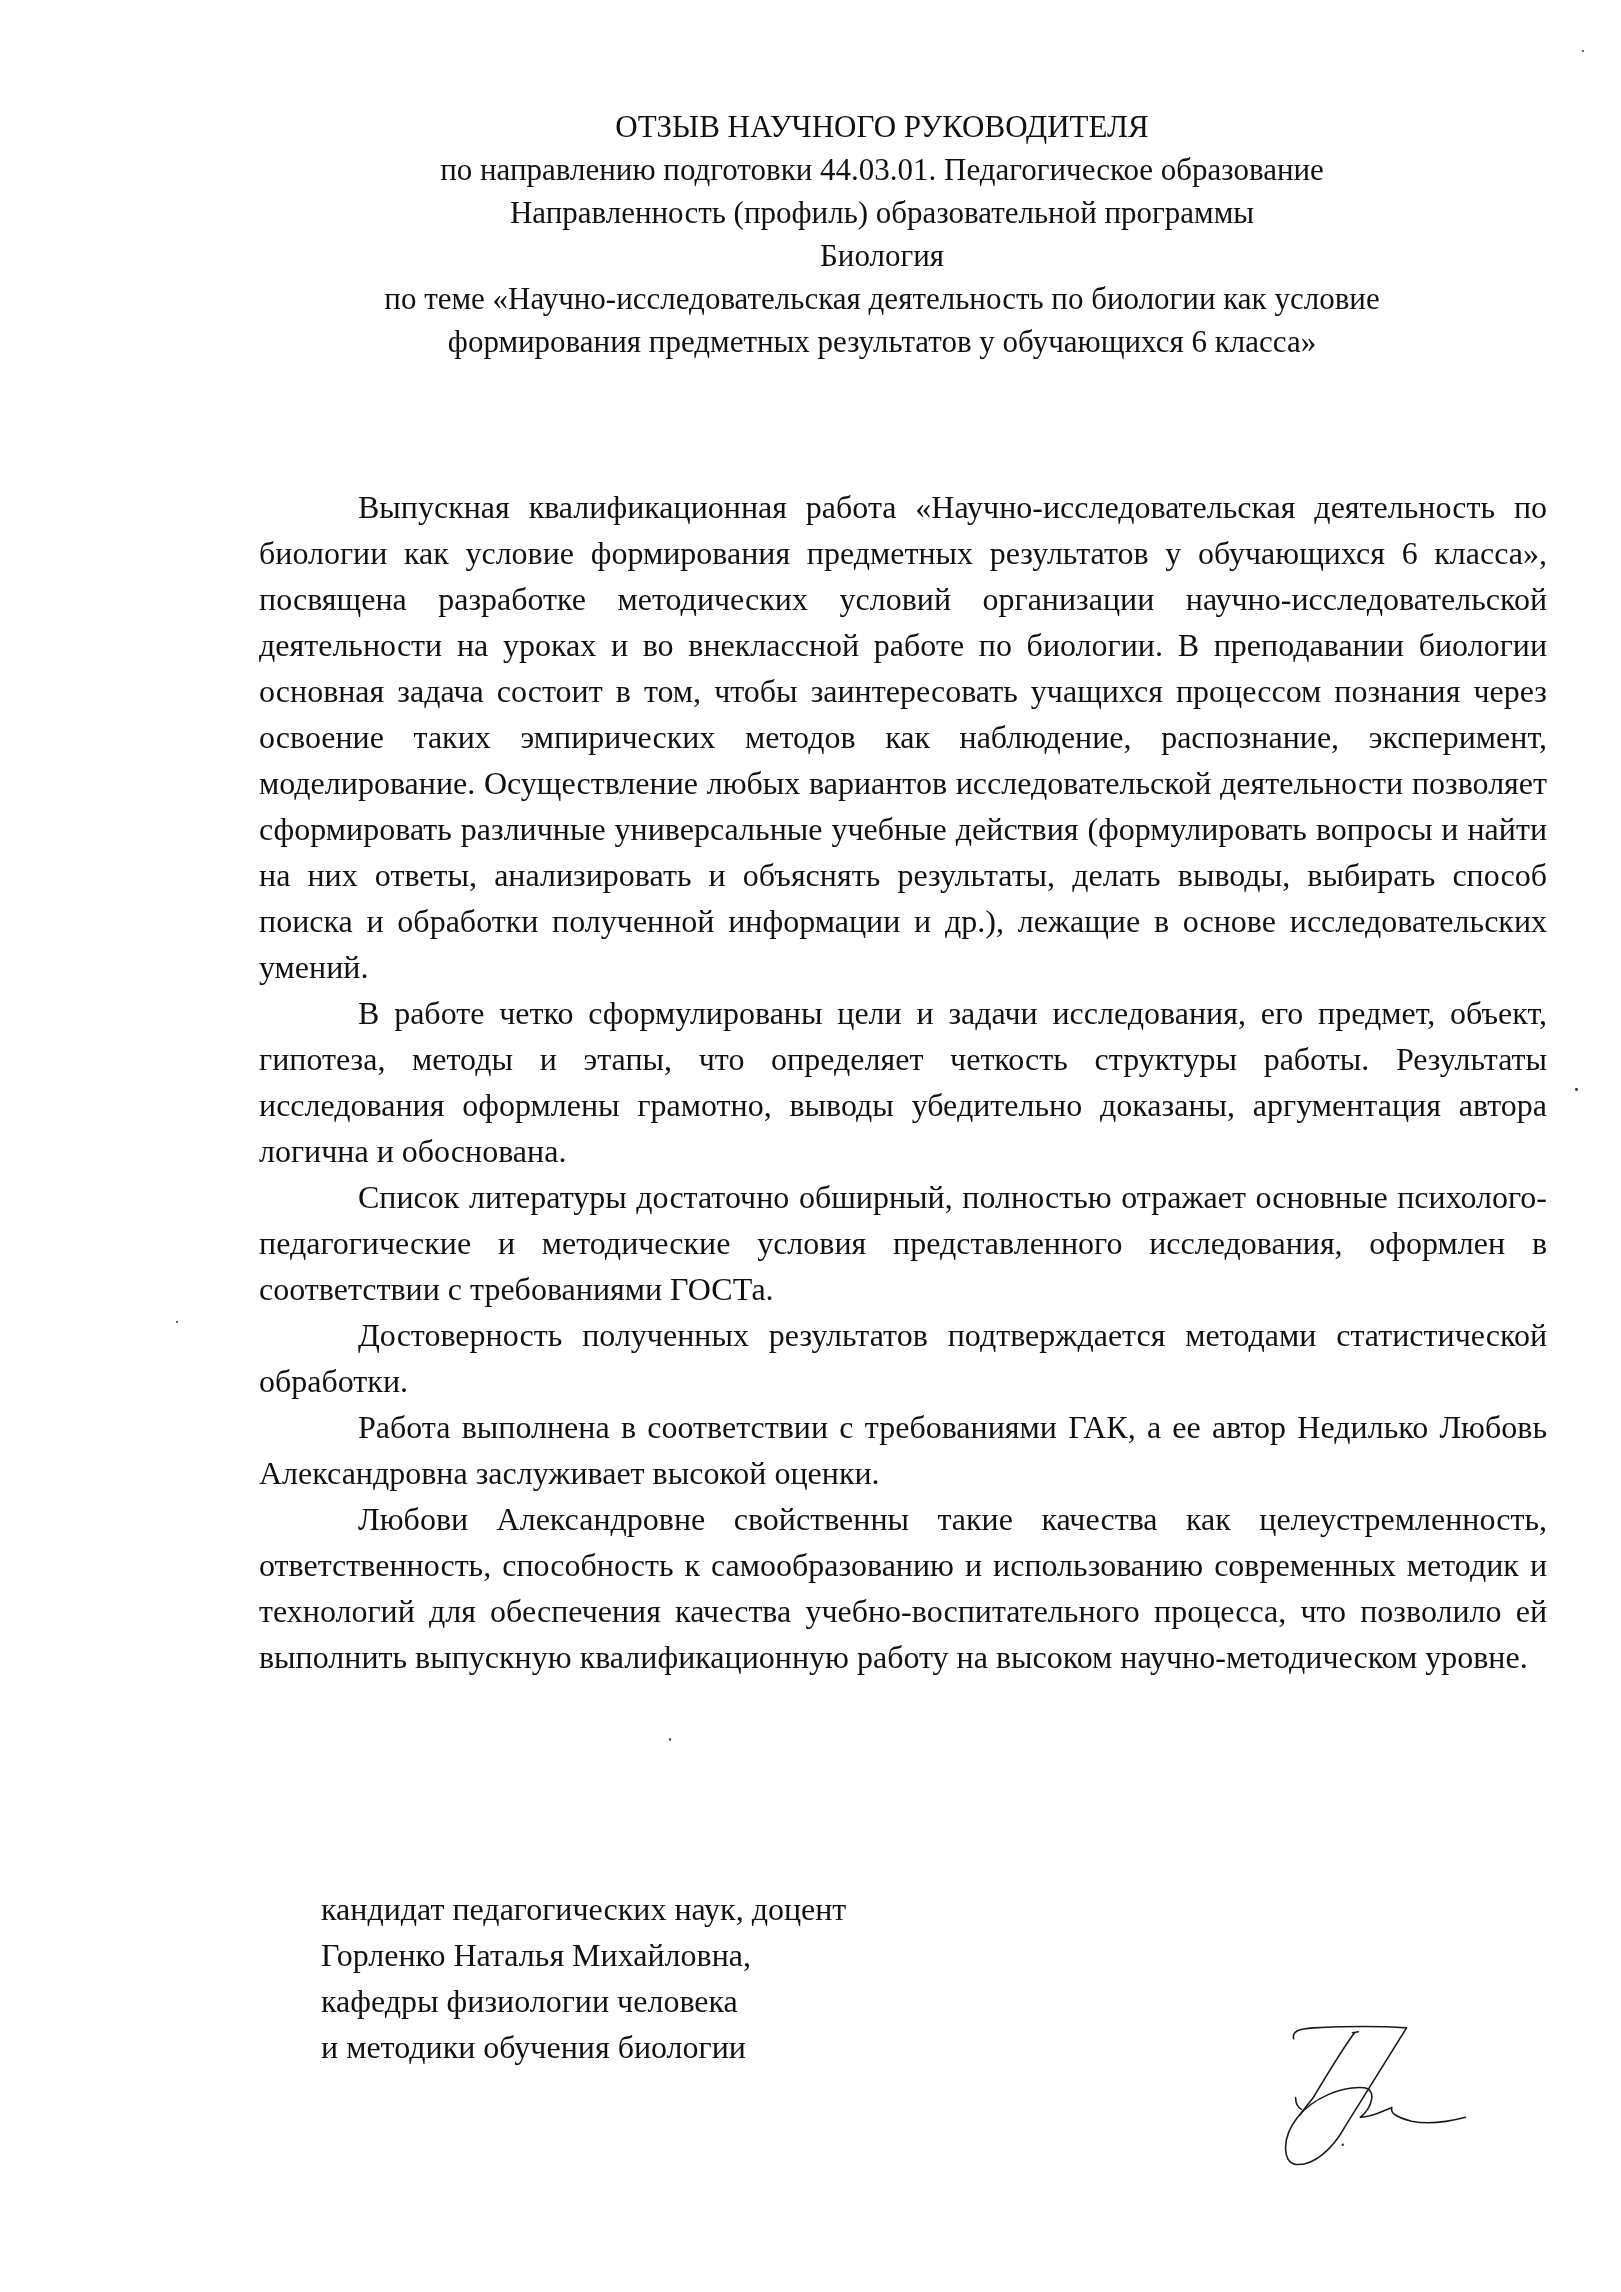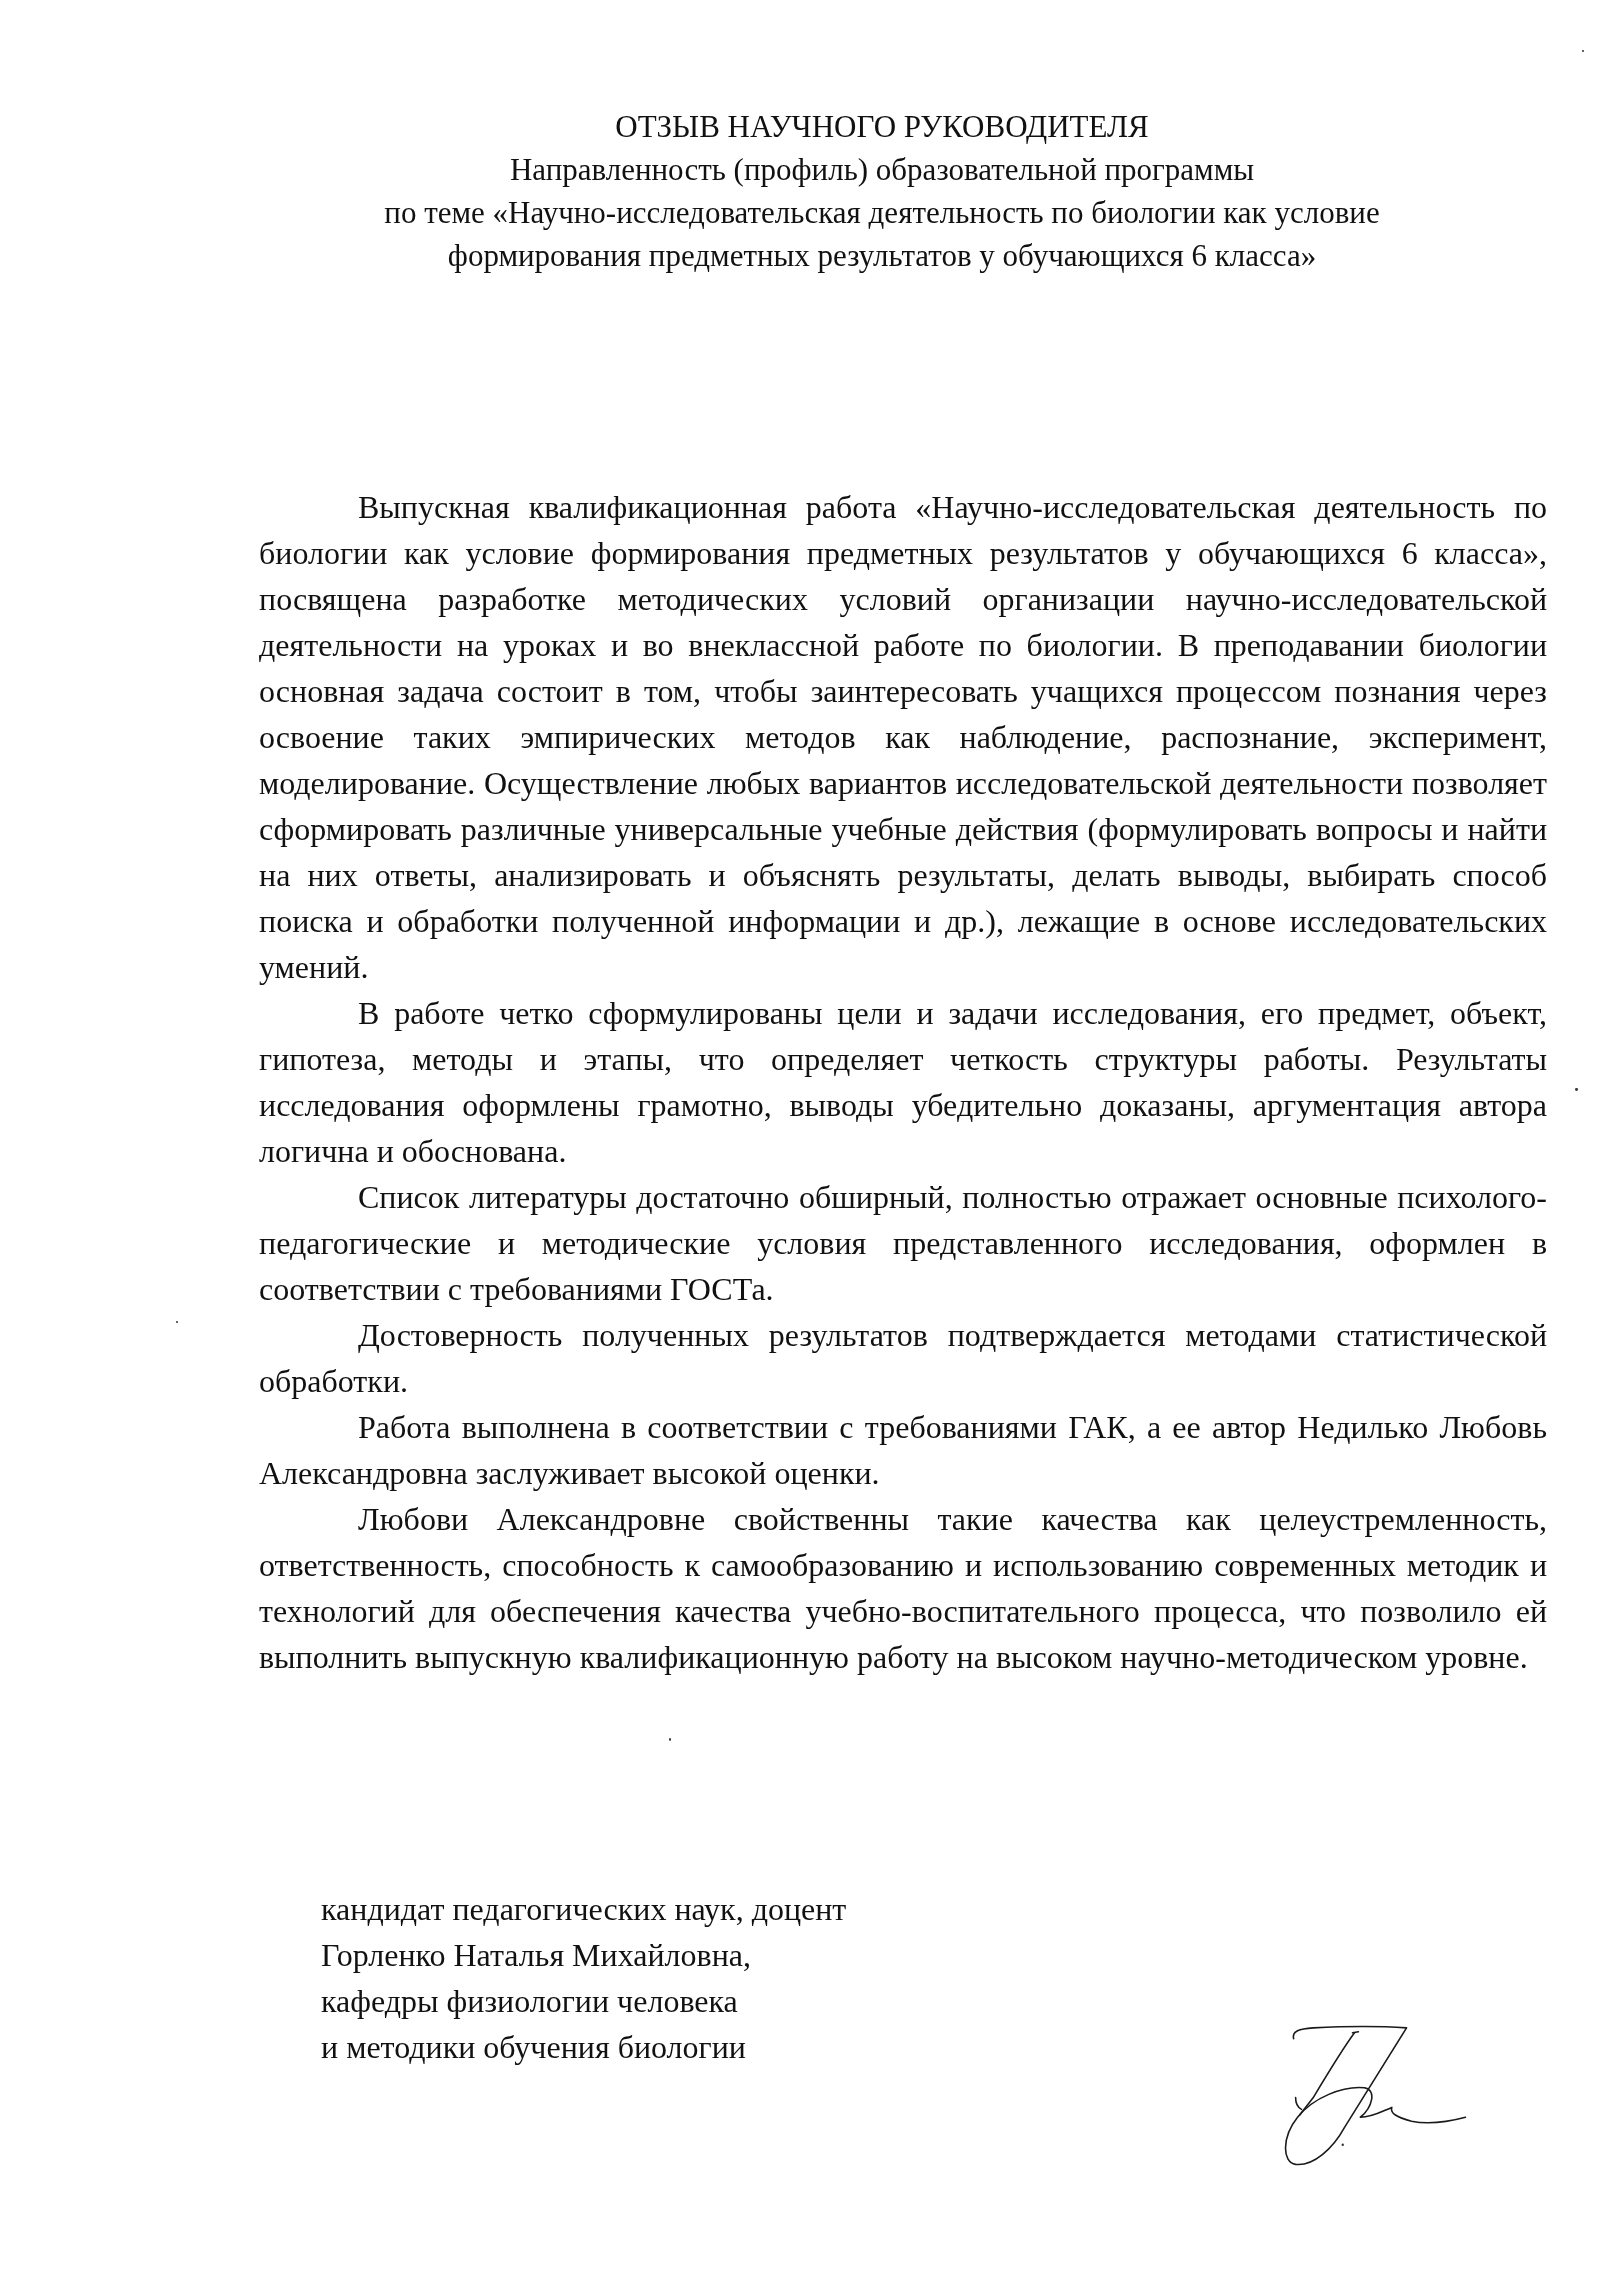--- a/index.html
+++ b/index.html
@@ -70,21 +70,23 @@
       border-radius: 50%;
     }
   </style>
 </head>
 <body>
 
 <div class="page">
 
   <div class="header">
     <div>ОТЗЫВ НАУЧНОГО РУКОВОДИТЕЛЯ</div>
+    <div>по направлению подготовки 44.03.01. Педагогическое образование</div>
     <div>Направленность (профиль) образовательной программы</div>
+    <div>Биология</div>
     <div>по теме «Научно-исследовательская деятельность по биологии как условие</div>
     <div>формирования предметных результатов у обучающихся 6 класса»</div>
   </div>
 
   <div class="body-text">
     <p>Выпускная квалификационная работа «Научно-исследовательская деятельность по биологии как условие формирования предметных результатов у обучающихся 6 класса», посвящена разработке методических условий организации научно-исследовательской деятельности на уроках и во внеклассной работе по биологии.  В преподавании биологии основная задача состоит в том, чтобы заинтересовать учащихся процессом познания через освоение таких эмпирических методов как наблюдение, распознание, эксперимент, моделирование. Осуществление любых вариантов исследовательской деятельности позволяет сформировать различные универсальные учебные действия (формулировать вопросы и найти на них ответы, анализировать и объяснять результаты, делать выводы, выбирать способ поиска и обработки полученной информации и др.), лежащие в основе исследовательских умений.</p>
     <p>В работе четко сформулированы цели и задачи исследования, его предмет, объект, гипотеза, методы и этапы, что определяет четкость структуры работы. Результаты исследования оформлены грамотно, выводы убедительно доказаны, аргументация автора логична и обоснована.</p>
     <p>Список литературы достаточно обширный, полностью отражает основные психолого-педагогические и методические условия представленного исследования, оформлен в соответствии с требованиями ГОСТа.</p>
     <p>Достоверность полученных результатов подтверждается методами статистической обработки.</p>
     <p>Работа выполнена в соответствии с требованиями ГАК, а ее автор Недилько Любовь Александровна заслуживает высокой оценки.</p>

